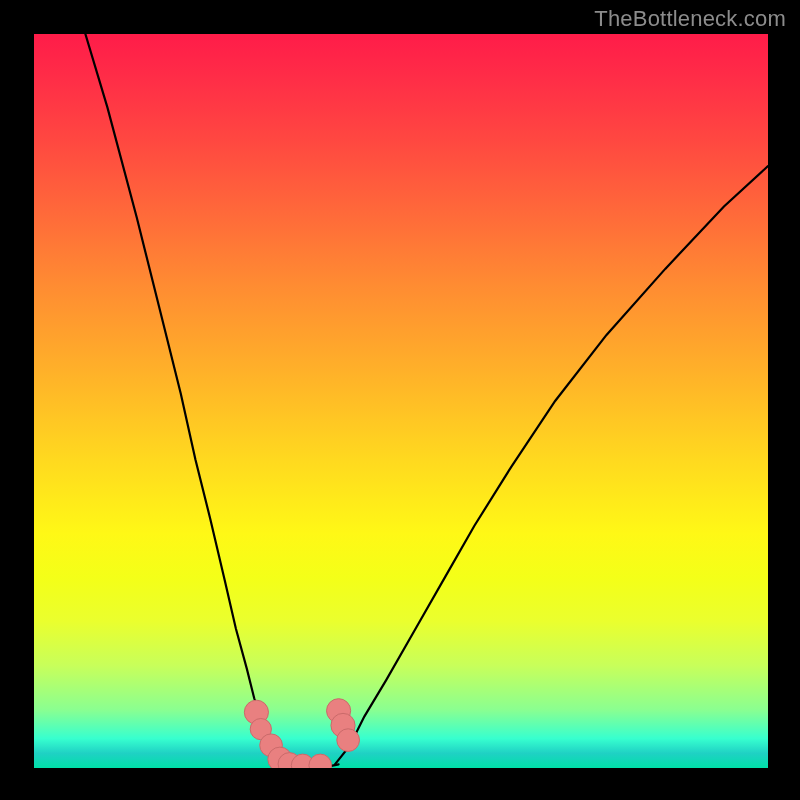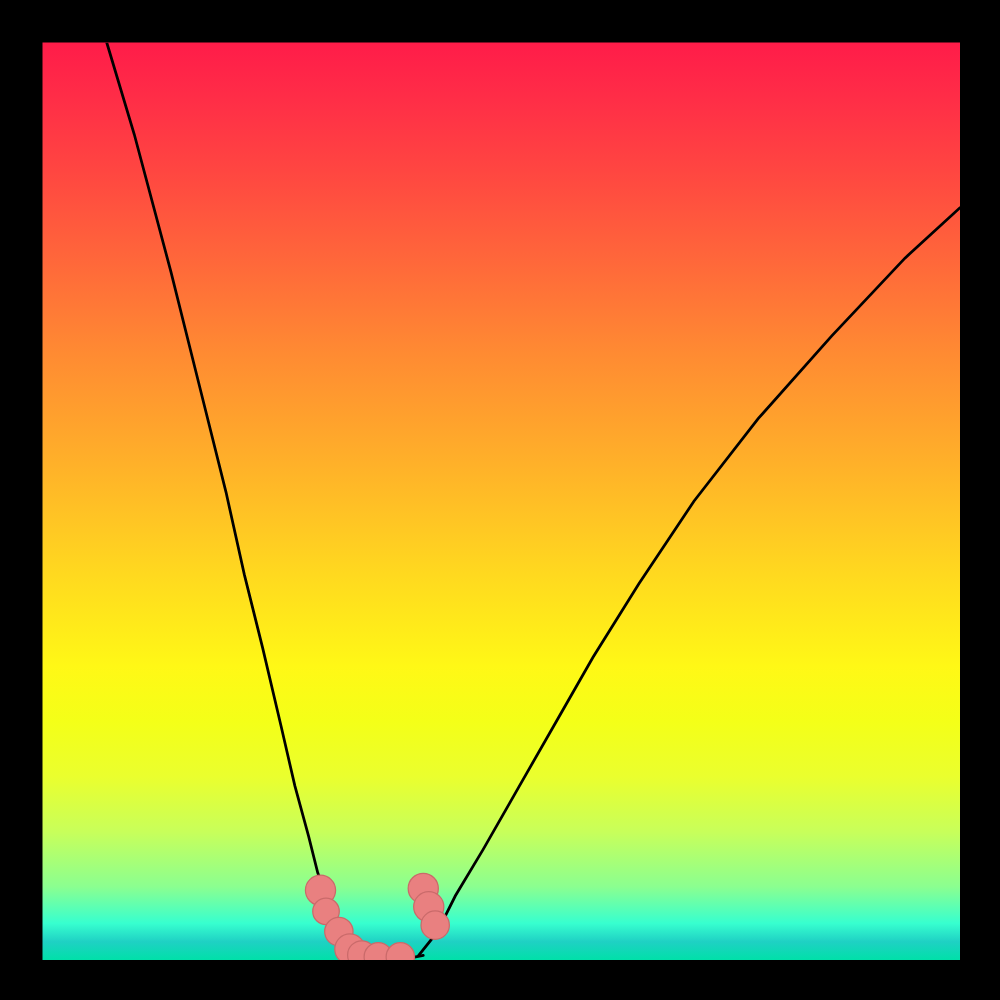--- a/index.html
+++ b/index.html
@@ -77,13 +77,14 @@
           <circle cx="245.89" cy="725.19" r="12.07"></circle>
           <circle cx="255.43" cy="729.96" r="11.34"></circle>
           <circle cx="268.64" cy="731.43" r="11.34"></circle>
           <circle cx="286.26" cy="731.43" r="11.34"></circle>
           <circle cx="304.61" cy="676.75" r="12.07"></circle>
           <circle cx="309.01" cy="691.43" r="12.07"></circle>
           <circle cx="314.15" cy="706.11" r="11.34"></circle>
         </g>
     </svg>
   </div>
+  <div class="watermark">TheBottleneck.com</div>
 </div>
 
 </body></html>

